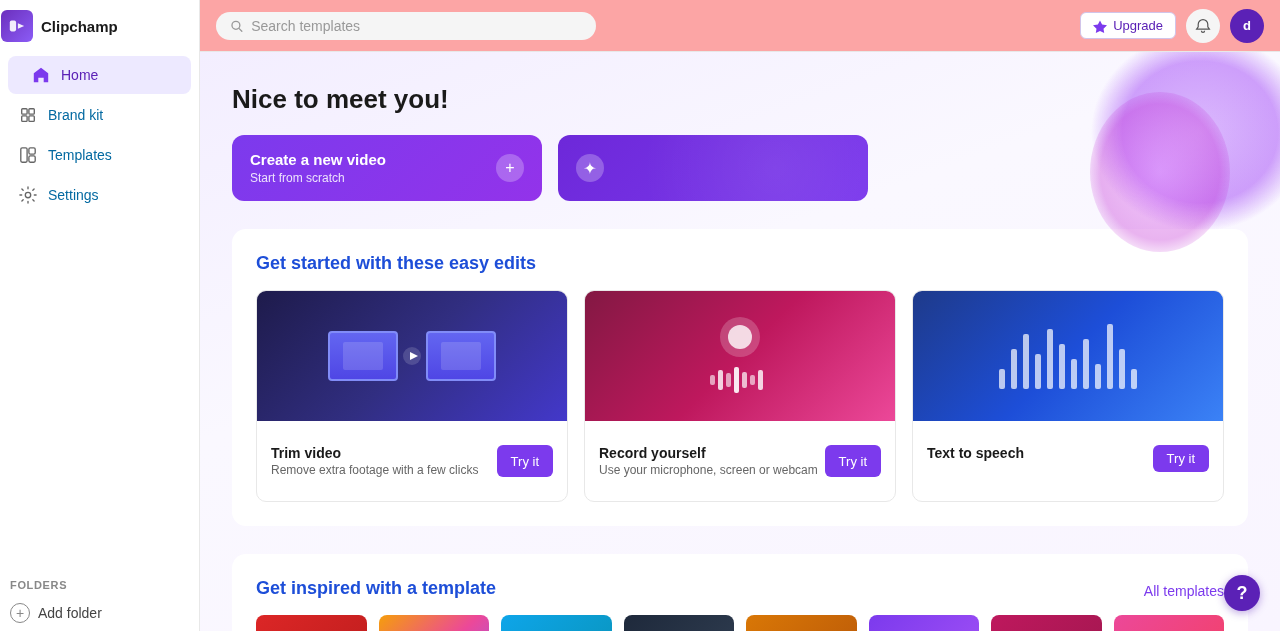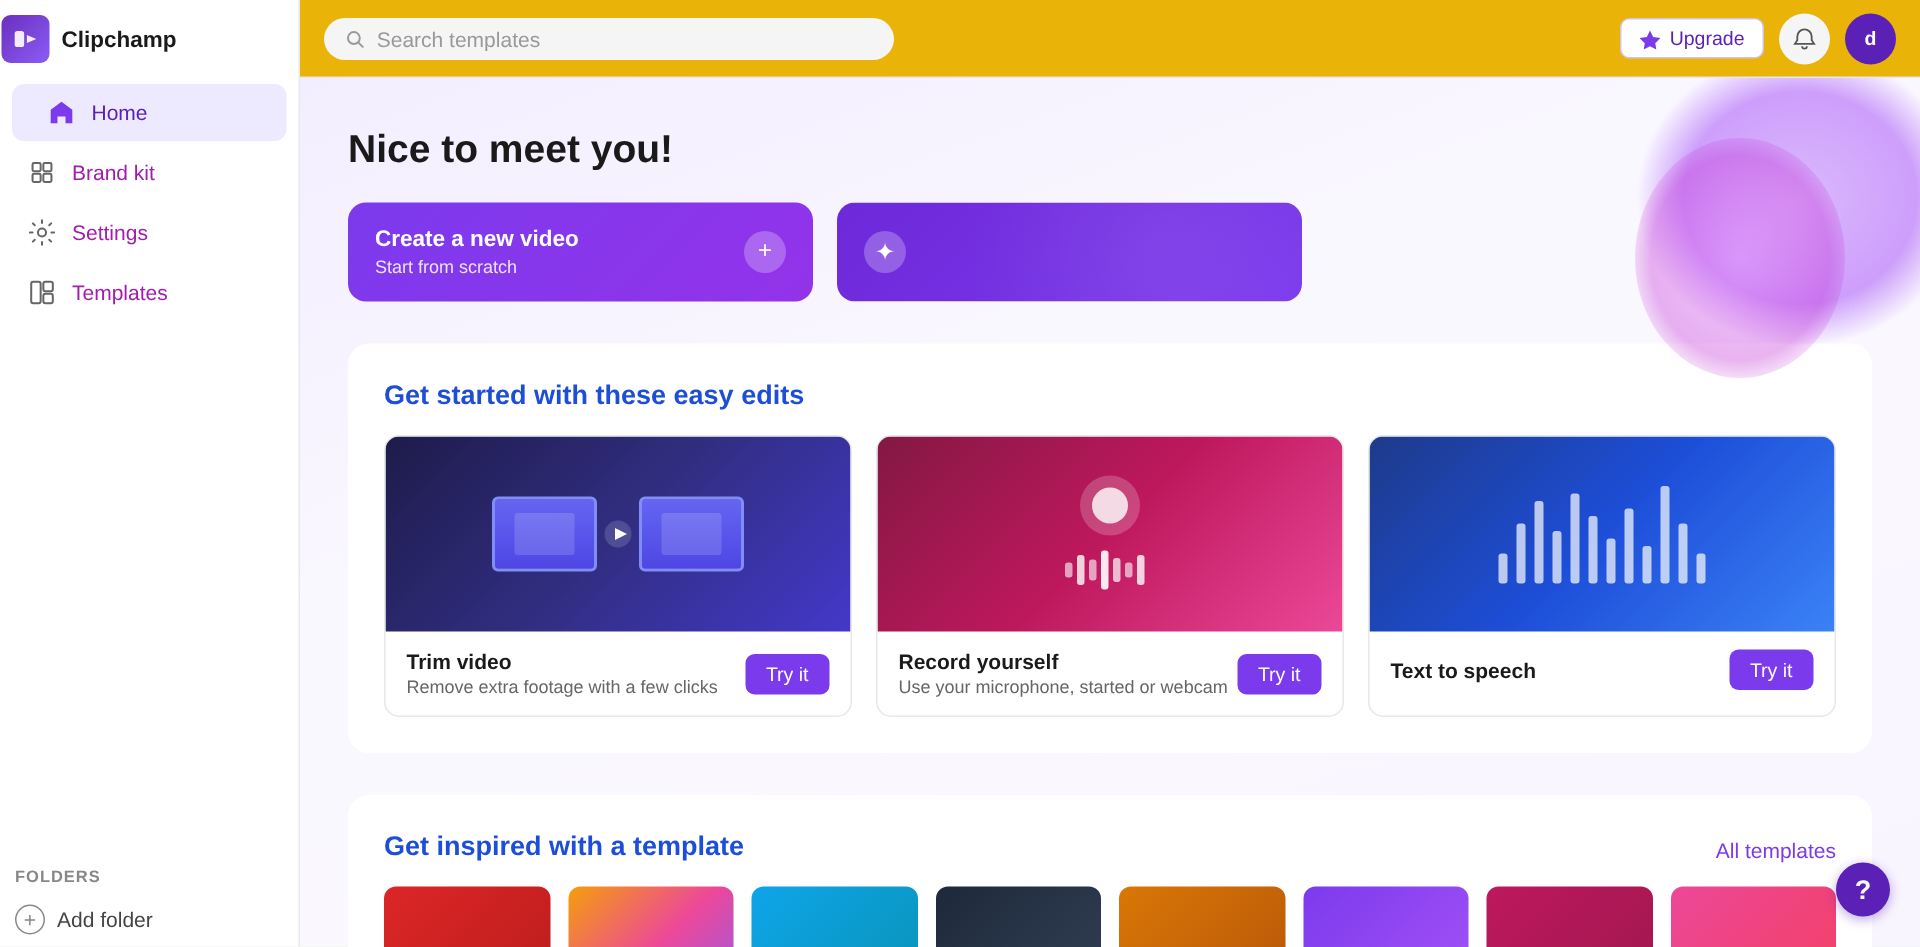--- a/index.html
+++ b/index.html
@@ -32,42 +32,42 @@
     }
     .logo-icon svg { width: 18px; height: 18px; }
     .logo-text { font-size: 15px; font-weight: 600; color: #1a1a1a; }
     .sidebar-nav { display: flex; flex-direction: column; gap: 2px; padding: 4px 8px; flex: 1; }
     .nav-item {
       display: flex; align-items: center; gap: 10px;
       padding: 9px 10px;
       border-radius: 8px;
       cursor: pointer;
       font-size: 14px;
-      color: #a21caf;
+      color: #0369a1;
       text-decoration: none;
     }
     .nav-item.active { background: #ede9ff; color: #5b21b6; font-weight: 500; padding-left: 23px; }
     .nav-item .nav-icon { width: 20px; height: 20px; display: flex; align-items: center; justify-content: center; }
     .sidebar-section-label { font-size: 11px; font-weight: 600; color: #888; letter-spacing: 0.06em; padding: 12px 10px 4px; text-transform: uppercase; }
     .add-folder-item { display: flex; align-items: center; gap: 8px; padding: 8px 10px; cursor: pointer; font-size: 14px; color: #444; border-radius: 8px; }
     .add-folder-circle { width: 20px; height: 20px; border: 1.5px solid #888; border-radius: 50%; display: flex; align-items: center; justify-content: center; font-size: 14px; color: #888; line-height: 1; }
 
     
     #main {
       flex: 1;
       display: flex;
       flex-direction: column;
       height: 100%;
       overflow: hidden;
     }
 
     
     #topbar {
       height: 52px;
-      background: #eab308;
+      background: #fca5a5;
       display: flex;
       align-items: center;
       padding: 0 16px;
       gap: 12px;
       border-bottom: 1px solid #e8e8e8;
     }
     .search-bar {
       flex: 1;
       max-width: 380px;
       display: flex;
@@ -195,21 +195,21 @@
 
     .thumb-record {
       background: linear-gradient(135deg, #831843 0%, #be185d 50%, #ec4899 100%);
       display: flex; align-items: center; justify-content: center;
     }
     .thumb-tts {
       background: linear-gradient(135deg, #1e3a8a 0%, #1d4ed8 50%, #3b82f6 100%);
       display: flex; align-items: center; justify-content: center;
     }
 
-    .edit-card-body { padding: 12px 14px; display: flex; align-items: center; justify-content: space-between; }
+    .edit-card-body { padding: 24px 14px; display: flex; justify-content: space-between; }
     .edit-card-info .edit-title { font-size: 14px; font-weight: 600; color: #1a1a1a; }
     .edit-card-info .edit-desc { font-size: 12px; color: #666; margin-top: 2px; }
     .try-btn {
       background: #7c3aed; color: #fff;
       border: none; border-radius: 6px;
       padding: 6px 14px; font-size: 13px; font-weight: 500;
       cursor: pointer; white-space: nowrap; flex-shrink: 0;
     }
 
     
@@ -286,35 +286,35 @@
           <rect x="11" y="3" width="6" height="6" rx="1" stroke="#666" stroke-width="1.5"></rect>
           <rect x="3" y="11" width="6" height="6" rx="1" stroke="#666" stroke-width="1.5"></rect>
           <rect x="11" y="11" width="6" height="6" rx="1" stroke="#666" stroke-width="1.5"></rect>
         </svg>
       </span>
       <span>Brand kit</span>
     </div>
     <div class="nav-item">
       <span class="nav-icon">
         <svg width="18" height="18" viewBox="0 0 20 20" fill="none">
-          <circle cx="10" cy="10" r="3" stroke="#666" stroke-width="1.5"></circle>
-          <path d="M10 1v2M10 17v2M1 10h2M17 10h2M3.22 3.22l1.42 1.42M15.36 15.36l1.42 1.42M3.22 16.78l1.42-1.42M15.36 4.64l1.42-1.42" stroke="#666" stroke-width="1.5" stroke-linecap="round"></path>
-        </svg>
-      </span>
-      <span>Settings</span>
-    </div>
-    <div class="nav-item">
-      <span class="nav-icon">
-        <svg width="18" height="18" viewBox="0 0 20 20" fill="none">
           <rect x="2" y="2" width="7" height="16" rx="1.5" stroke="#666" stroke-width="1.5"></rect>
           <rect x="11" y="2" width="7" height="7" rx="1.5" stroke="#666" stroke-width="1.5"></rect>
           <rect x="11" y="11" width="7" height="7" rx="1.5" stroke="#666" stroke-width="1.5"></rect>
         </svg>
       </span>
       <span>Templates</span>
+    </div>
+    <div class="nav-item">
+      <span class="nav-icon">
+        <svg width="18" height="18" viewBox="0 0 20 20" fill="none">
+          <circle cx="10" cy="10" r="3" stroke="#666" stroke-width="1.5"></circle>
+          <path d="M10 1v2M10 17v2M1 10h2M17 10h2M3.22 3.22l1.42 1.42M15.36 15.36l1.42 1.42M3.22 16.78l1.42-1.42M15.36 4.64l1.42-1.42" stroke="#666" stroke-width="1.5" stroke-linecap="round"></path>
+        </svg>
+      </span>
+      <span>Settings</span>
     </div>
   </nav>
 
   <div class="sidebar-section-label">FOLDERS</div>
   <div class="add-folder-item">
     <div class="add-folder-circle">+</div>
     <span>Add folder</span>
   </div>
 </div>
 
@@ -407,21 +407,21 @@
                 <rect x="24" y="2" width="5" height="26" rx="2" fill="rgba(255,255,255,0.9)"></rect>
                 <rect x="32" y="7" width="5" height="16" rx="2" fill="rgba(255,255,255,0.7)"></rect>
                 <rect x="40" y="10" width="5" height="10" rx="2" fill="rgba(255,255,255,0.6)"></rect>
                 <rect x="48" y="5" width="5" height="20" rx="2" fill="rgba(255,255,255,0.8)"></rect>
               </svg>
             </div>
           </div>
           <div class="edit-card-body">
             <div class="edit-card-info">
               <div class="edit-title">Record yourself</div>
-              <div class="edit-desc">Use your microphone, started or webcam</div>
+              <div class="edit-desc">Use your microphone, screen or webcam</div>
             </div>
             <button class="try-btn">Try it</button>
           </div>
         </div>
 
         <div class="edit-card">
           <div class="edit-card-thumb thumb-tts">
             <div class="tts-visual">
               <div class="tts-bar" style="height:20px"></div>
               <div class="tts-bar" style="height:40px"></div>

